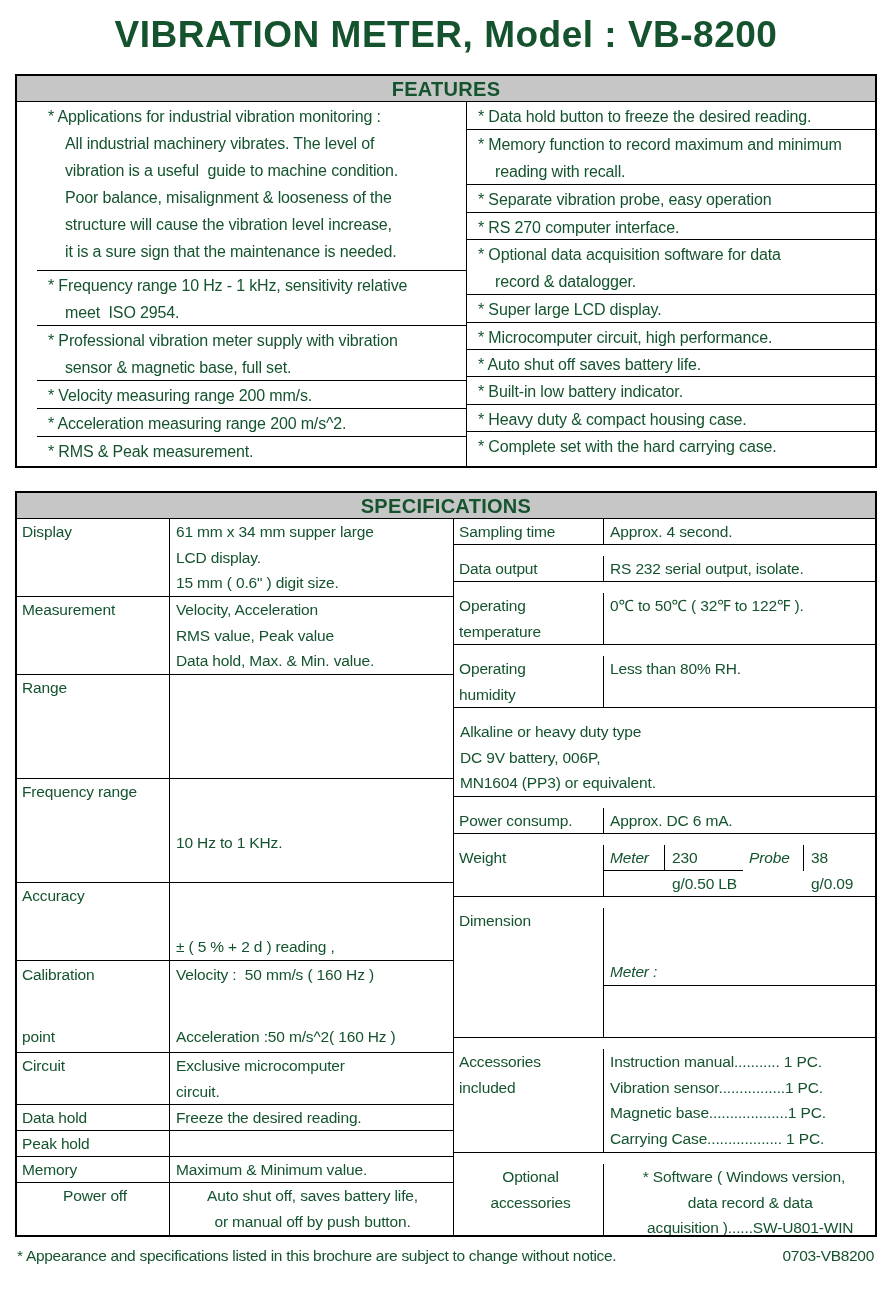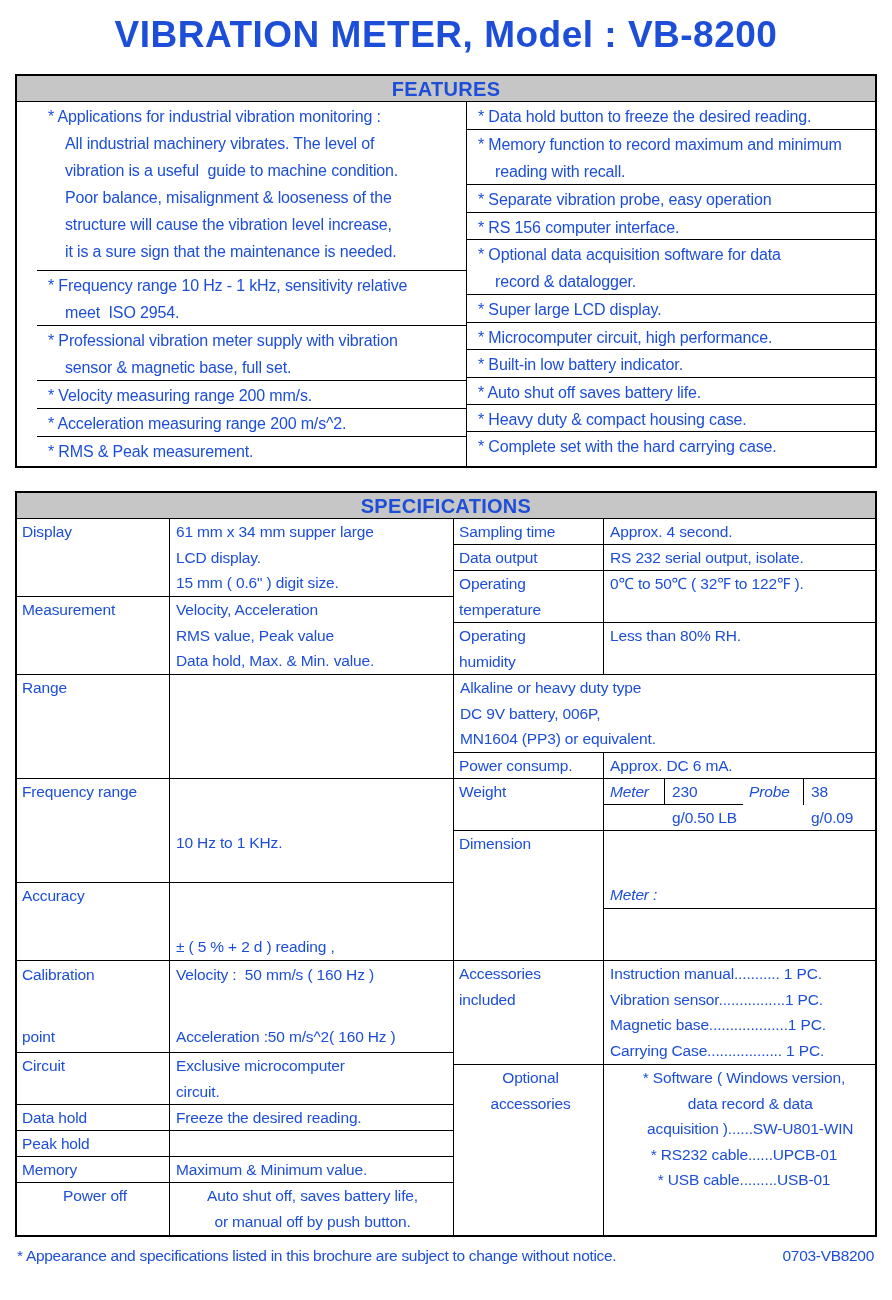--- a/index.html
+++ b/index.html
@@ -2,21 +2,21 @@
 <html><head>
 <meta charset="utf-8">
 <style>
   * { margin: 0; padding: 0; box-sizing: border-box; }
   html, body { background: #fff; }
   .page {
     position: relative;
     width: 892px;
     height: 1300px;
     background: #ffffff;
-    color: #1d4ed8;
+    color: #14532d;
     font-family: "Liberation Sans", sans-serif;
     overflow: hidden;
   }
   .doc-title {
     padding-top: 14px;
     text-align: center;
     font-size: 37px;
     font-weight: bold;
     letter-spacing: 0.5px;
     line-height: 42px;
@@ -52,21 +52,21 @@
     font-size: 16px;
     letter-spacing: -0.15px;
     white-space: pre-wrap;
     overflow: hidden;
   }
   .f-col .feature-item:last-child { border-bottom: none; flex: 1; }
   
   .specs-body { display: flex; height: 716px; font-size: 15.5px; letter-spacing: -0.15px; }
   .s-half { display: flex; flex-direction: column; }
   .s-half-left  { width: 436px; }
-  .s-half-right { flex: 1; border-left: 1px solid #000; }
+  .s-half-right { flex: 1; border-left: 1px solid #000; gap: 11px; }
   .s-row { display: flex; border-bottom: 1px solid #000; overflow: hidden; }
   .s-half .s-row:last-child { border-bottom: none; flex: 1; text-align: center; }
   .s-label {
     border-right: 1px solid #000;
     padding: 0 1px 0 5px;
     line-height: 25.5px;
     white-space: pre-line;
   }
   .s-half-left  .s-label { width: 153px; }
   .s-half-right .s-label { width: 150px; }
@@ -118,27 +118,27 @@
 sensor &amp; magnetic base, full set.</div>
         <div class="feature-item" style="height:28px">* Velocity measuring range 200 mm/s.</div>
         <div class="feature-item" style="height:28px">* Acceleration measuring range 200 m/s^2.</div>
         <div class="feature-item">* RMS &amp; Peak measurement.</div>
       </div>
       <div class="f-col f-col-right">
         <div class="feature-item" style="height:28px">* Data hold button to freeze the desired reading.</div>
         <div class="feature-item" style="height:55px">* Memory function to record maximum and minimum
 reading with recall.</div>
         <div class="feature-item" style="height:28px">* Separate vibration probe, easy operation</div>
-        <div class="feature-item" style="height:27px">* RS 156 computer interface.</div>
+        <div class="feature-item" style="height:27px">* RS 270 computer interface.</div>
         <div class="feature-item" style="height:55px">* Optional data acquisition software for data
 record &amp; datalogger.</div>
         <div class="feature-item" style="height:28px">* Super large LCD display.</div>
         <div class="feature-item" style="height:27px">* Microcomputer circuit, high performance.</div>
+        <div class="feature-item" style="height:27px">* Auto shut off saves battery life.</div>
         <div class="feature-item" style="height:28px">* Built-in low battery indicator.</div>
-        <div class="feature-item" style="height:27px">* Auto shut off saves battery life.</div>
         <div class="feature-item" style="height:27px">* Heavy duty &amp; compact housing case.</div>
         <div class="feature-item">* Complete set with the hard carrying case.</div>
       </div>
     </div>
   </div>
 
   <div class="section section-specs">
     <div class="section-header">SPECIFICATIONS</div>
     <div class="specs-body">
 

